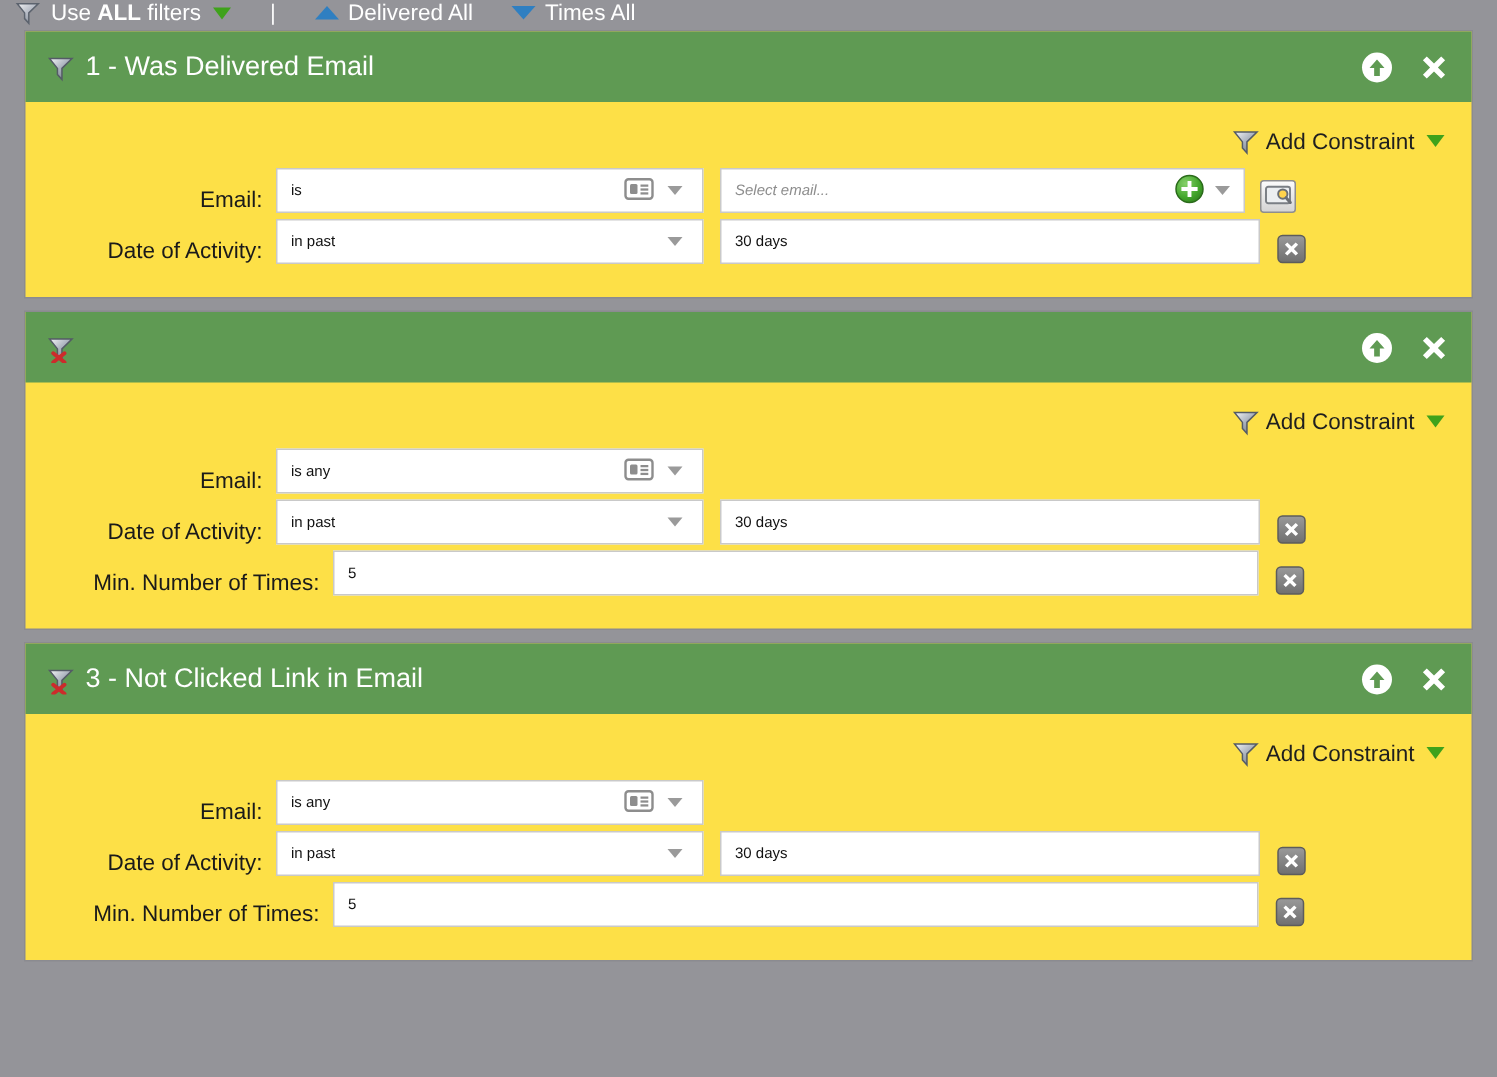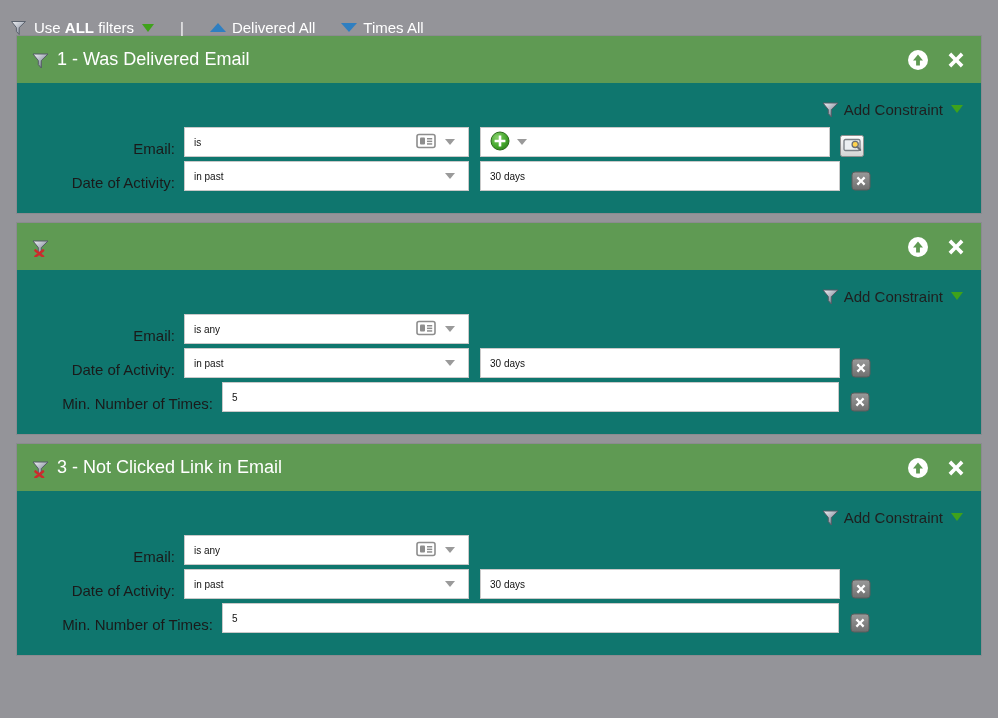--- a/index.html
+++ b/index.html
@@ -6,23 +6,23 @@
   body{
     width:998px;height:718px;
     background:#949499;
     font-family:"Liberation Sans", sans-serif;
     -webkit-font-smoothing:antialiased;
     overflow:hidden;
   }
 
   
   .toolbar{
-    height:36px;
+    height:21px;
     display:flex;
-    align-items:flex-end;
+    align-items:flex-start;
     padding:0 0 0 10px;
     color:#ffffff;
     font-size:15px;
     box-sizing:border-box;
   }
   .tb-item{
     display:flex;align-items:center;
     margin-right:26px;
     white-space:nowrap;
     cursor:pointer;
@@ -58,21 +58,21 @@
     display:inline-block;
   }
 
   
   .funnel{display:inline-block;width:18px;height:16px;position:relative;vertical-align:middle;}
   .funnel svg{display:block;}
 
   
   .panel{
     margin:0 17px 10px 17px;
-    background:#0f766e;
+    background:#fde047;
     box-shadow:0 0 0 1px rgba(0,0,0,.06);
   }
   .panel-head{
     background:#5f9a53;
     height:47px;
     display:flex;
     align-items:center;
     padding:0 14px 0 14px;
     box-sizing:border-box;
   }
@@ -252,20 +252,24 @@
             <span class="idcard"><svg width="20" height="16" viewBox="0 0 20 16">
                 <rect x="1" y="1.5" width="18" height="13" rx="2" fill="none" stroke="#8d8d8d" stroke-width="1.6"></rect>
                 <rect x="4" y="4.6" width="5" height="6.8" rx="1" fill="#8d8d8d"></rect>
                 <rect x="11" y="5" width="5.2" height="1.5" fill="#8d8d8d"></rect>
                 <rect x="11" y="7.6" width="5.2" height="1.5" fill="#8d8d8d"></rect>
                 <rect x="11" y="10.2" width="5.2" height="1.5" fill="#8d8d8d"></rect>
               </svg></span>
             <span class="caret"></span>
           </div>
           <div class="field" style="width: 350px; margin-left: 11px;">
+            <div class="ph-wrap">
+              <span class="val ph">Select email...</span>
+              <div class="ph-underline" style="width: 330px;"></div>
+            </div>
             <span class="plus"><svg width="20" height="20" viewBox="0 0 20 20">
                 <defs>
                   <radialGradient id="pg" cx="0.35" cy="0.3" r="0.85">
                     <stop offset="0" stop-color="#86d06a"></stop>
                     <stop offset="0.6" stop-color="#43a62b"></stop>
                     <stop offset="1" stop-color="#2d7a1c"></stop>
                   </radialGradient>
                 </defs>
                 <circle cx="10" cy="10" r="9" fill="url(#pg)" stroke="#2b6b1b" stroke-width="1"></circle>
                 <path d="M8.7 4.6 h2.6 v4.1 h4.1 v2.6 h-4.1 v4.1 h-2.6 v-4.1 h-4.1 v-2.6 h4.1 Z" fill="#ffffff"></path>

